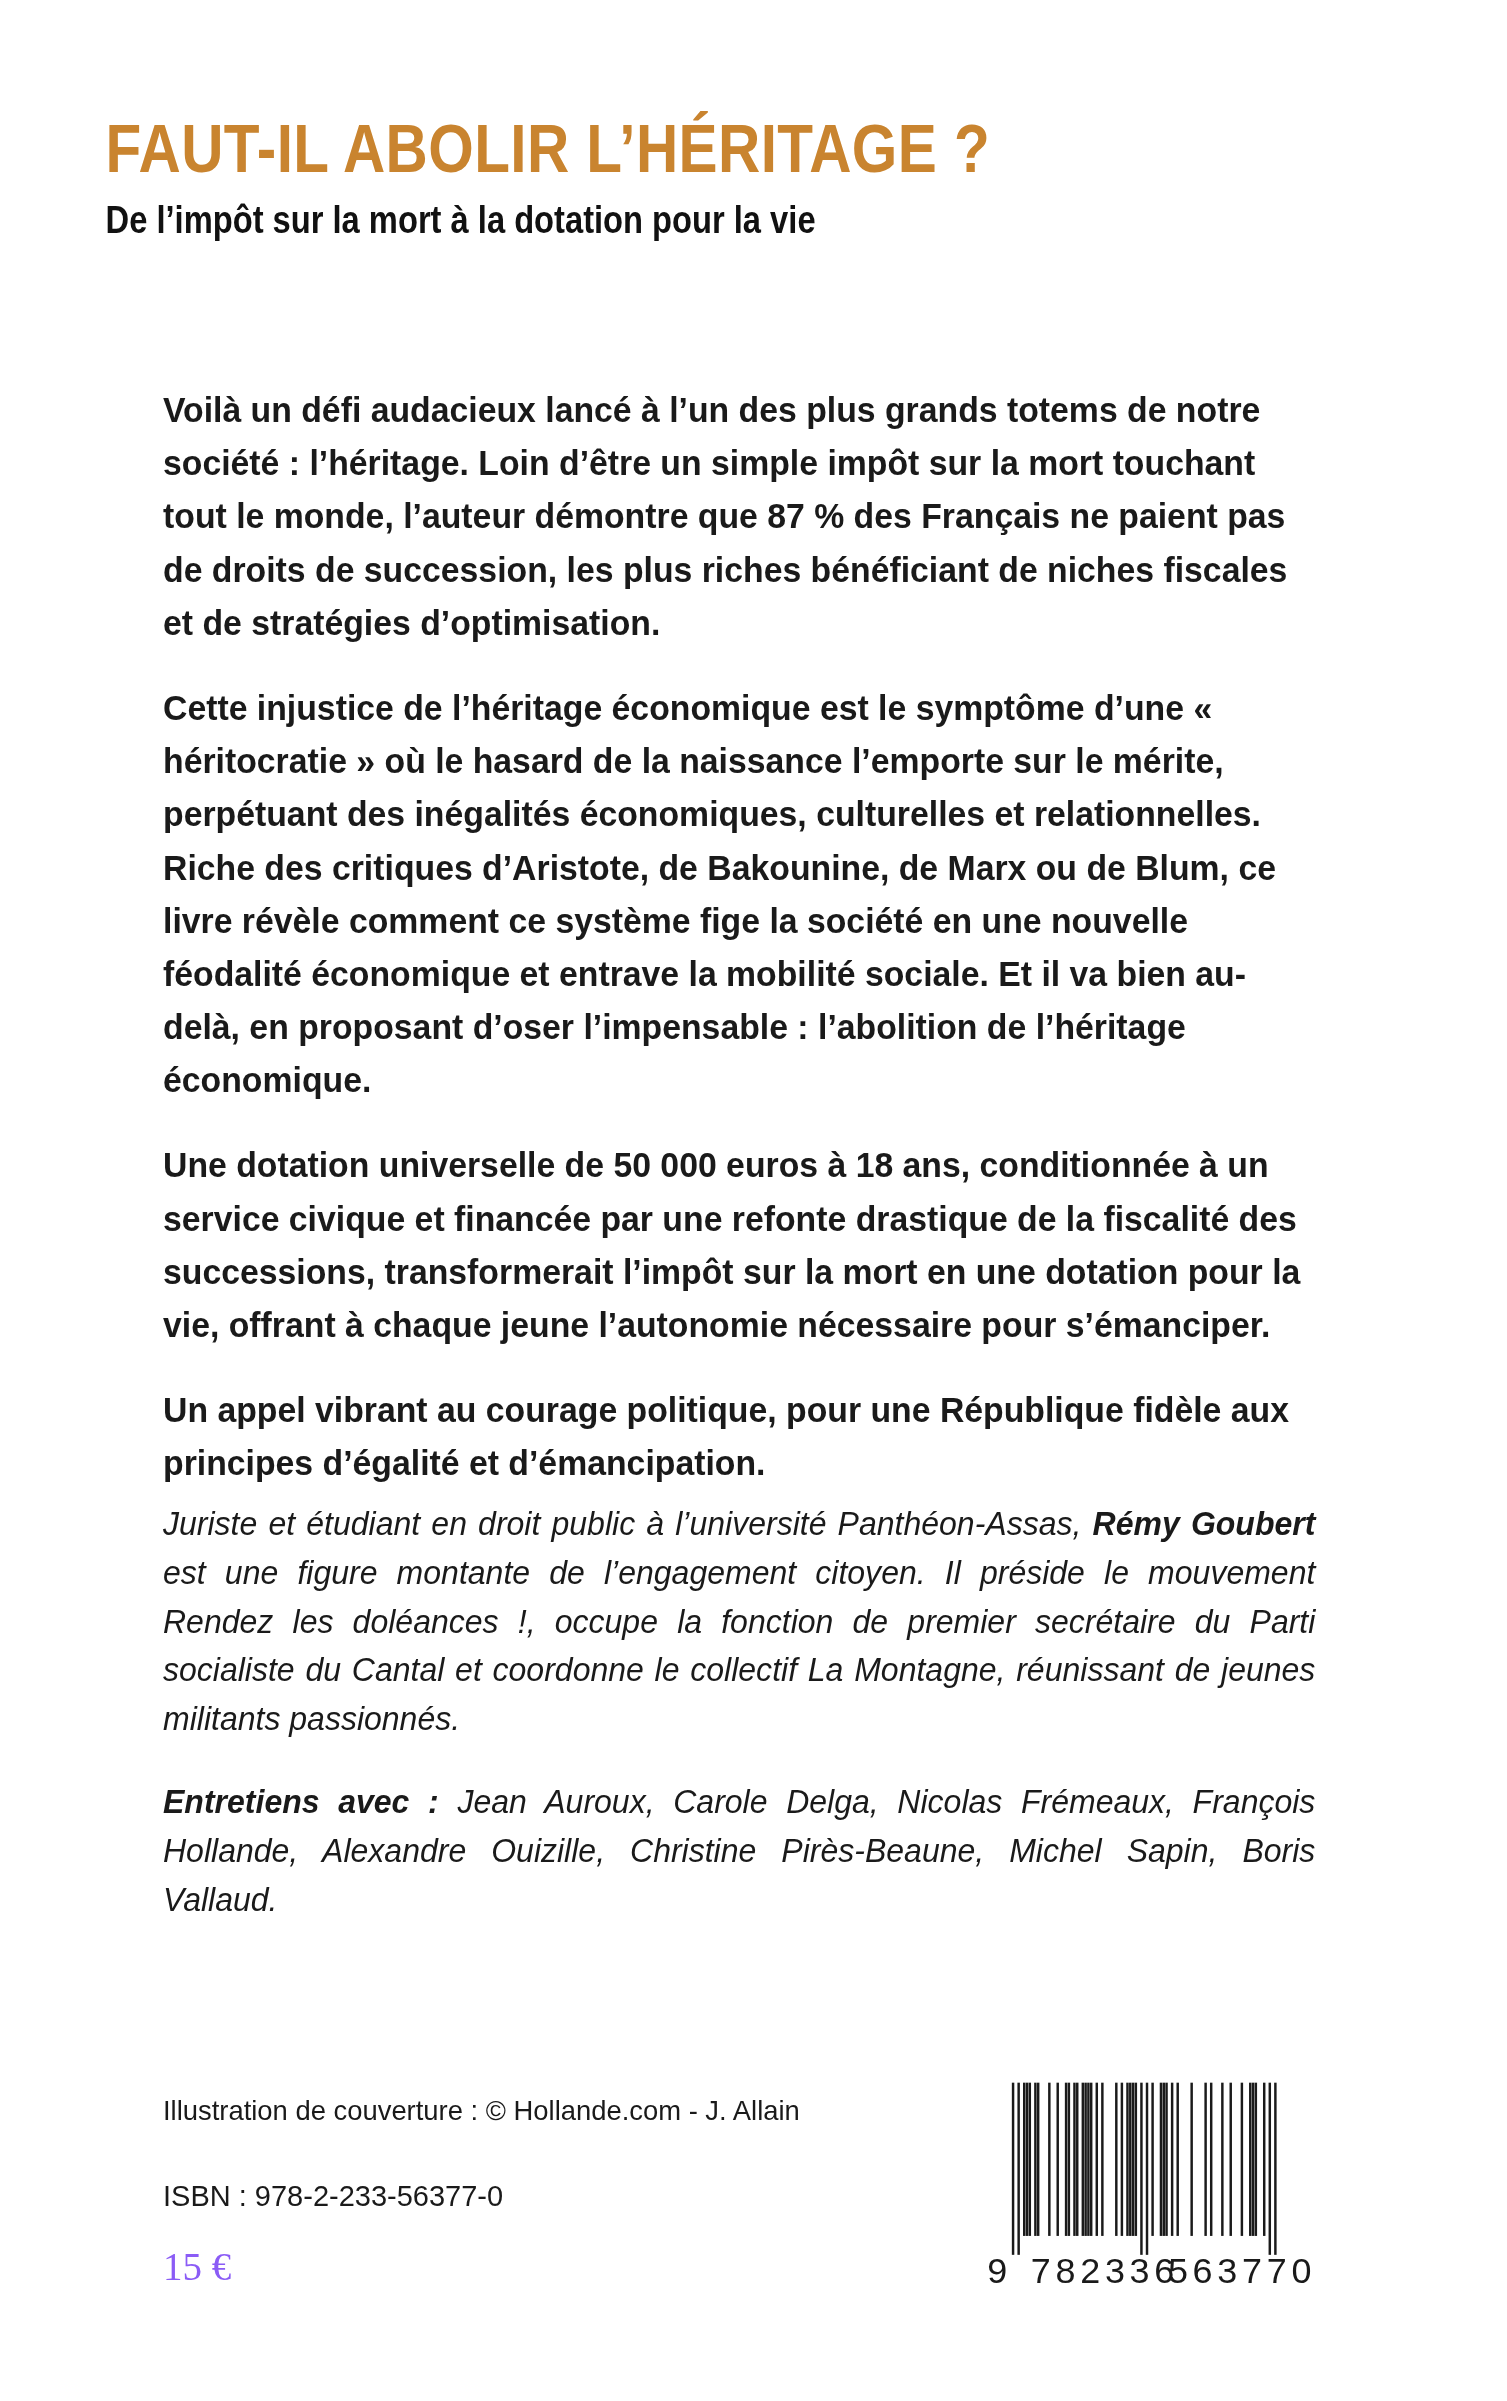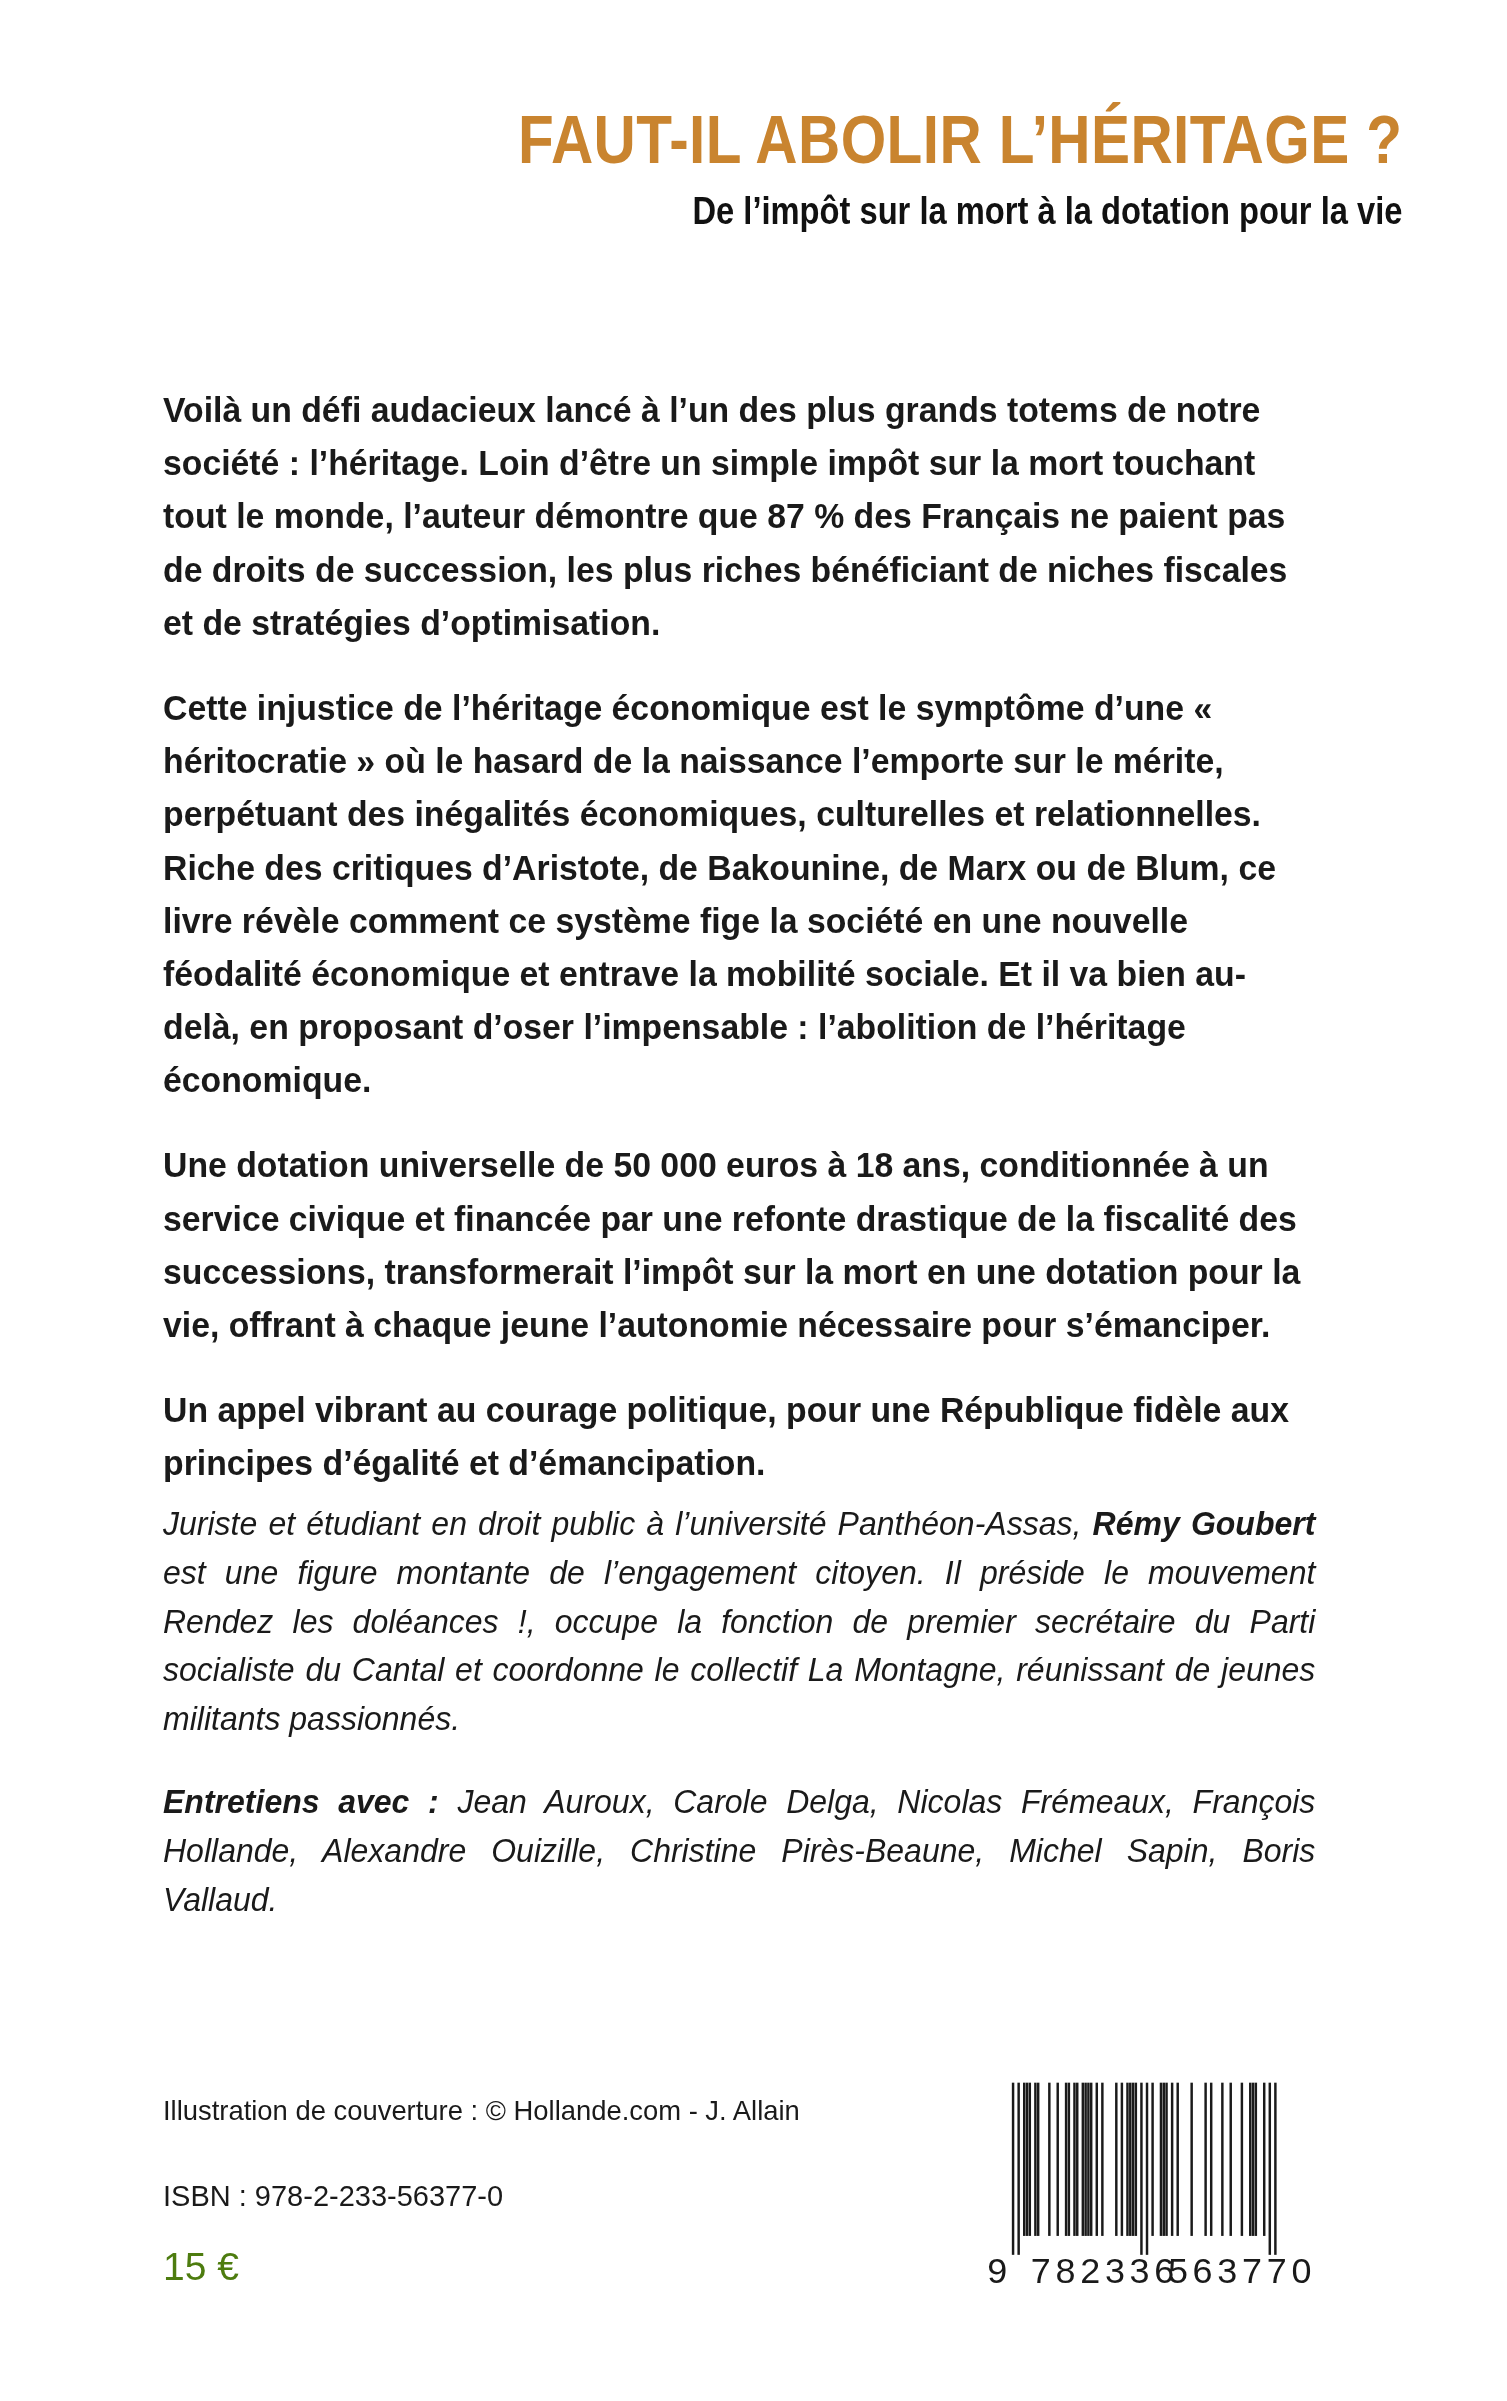--- a/index.html
+++ b/index.html
@@ -16,23 +16,23 @@
     height: 2402px;
     background: #ffffff;
     overflow: hidden;
     box-sizing: border-box;
   }
 
   
   .title-block {
     position: absolute;
     left: 0;
-    top: 105px;
+    top: 114px;
     width: 1508px;
-    text-align: right;
+    text-align: left;
   }
   .main-title {
     font-family: "Liberation Sans Narrow", "Liberation Sans", sans-serif;
     font-weight: 700;
     font-size: 68px;
     letter-spacing: 0.5px;
     color: #c9842f;
     line-height: 1.0;
     transform: scaleX(0.86);
     transform-origin: center center;
@@ -110,23 +110,23 @@
   }
   .footer .isbn {
     font-family: "Liberation Sans Narrow", "Liberation Sans", sans-serif;
     font-size: 29px;
     color: #1a1a1a;
     margin-top: 49px;
     line-height: 1.3;
     white-space: nowrap;
   }
   .footer .price {
-    font-family: Liberation Sans, sans-serif;
+    font-family: Liberation Serif, serif;
     font-size: 39px;
-    color: #4d7c0f;
+    color: #8b5cf6;
     margin-top: 26.5px;
     line-height: 1.3;
   }
 
   
   .barcode-wrap {
     position: absolute;
     left: 974px;
     top: 2073px;
     width: 350px;

